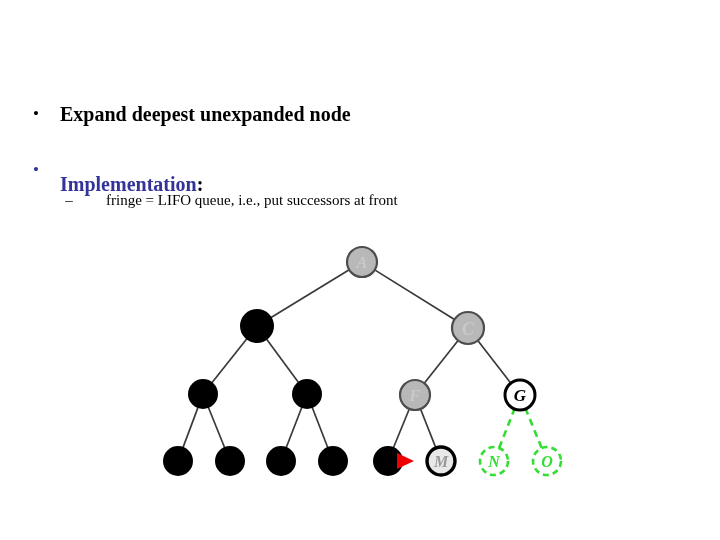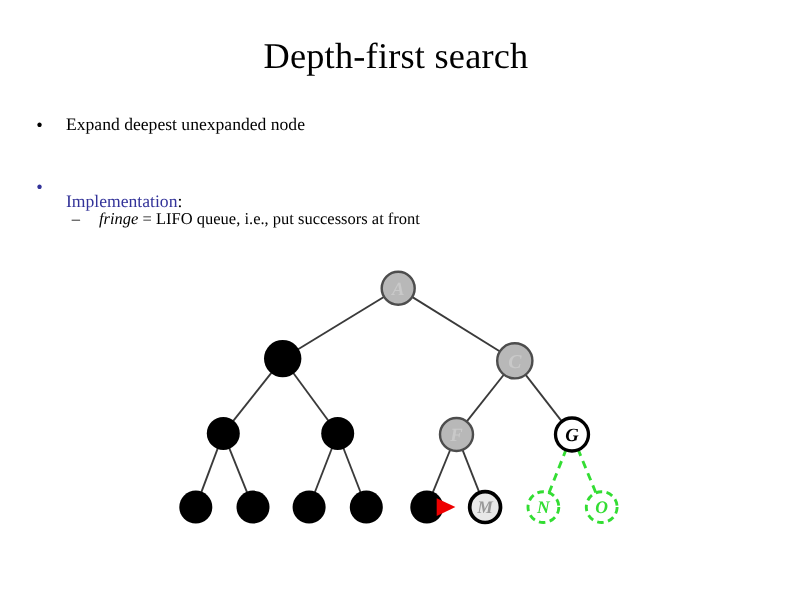--- a/index.html
+++ b/index.html
@@ -51,23 +51,23 @@
     top: 0;
     width: 16px;
     text-align: center;
     font-size: 17px;
     line-height: 22px;
   }
   .bullet .btext {
     position: absolute;
     left: 32px;
     top: 0;
-    font-size: 16px;
+    font-size: 20px;
     line-height: 22px;
-    font-weight: normal;
+    font-weight: bold;
   }
 
   #bullet-1 { left: 28px; top: 103px; }
   #bullet-1 .marker { color: #000000; }
   #bullet-1 .btext  { color: #000000; }
 
   #bullet-2 { left: 28px; top: 159px; }
   #bullet-2 .marker { color: #333399; }
   #bullet-2 .btext  { color: #333399; margin-top: 14px; }
   #bullet-2 .btext .punct { color: #000000; }
@@ -78,21 +78,21 @@
     font-size: 15px;
     width: 14px;
   }
   #bullet-3 .btext {
     left: 28px;
     font-size: 15px;
     font-weight: normal;
     color: #000000;
   }
   #bullet-3 .btext .ital {
-    font-style: italic;
+    margin-left: 16px;
   }
 
   
   #tree-figure {
     position: absolute;
     left: 140px;
     top: 230px;
     width: 450px;
     height: 265px;
   }
@@ -107,21 +107,20 @@
     font-weight: bold;
     text-anchor: middle;
     dominant-baseline: central;
   }
 </style>
 </head>
 <body>
 
 <div id="slide">
 
-  <div class="slide-title">Depth-first search</div>
 
   <div class="bullet" id="bullet-1">
     <span class="marker">•</span>
     <span class="btext">Expand deepest unexpanded node</span>
   </div>
 
   <div class="bullet" id="bullet-2">
     <span class="marker">•</span>
     <span class="btext"><span>Implementation</span><span class="punct">:</span></span>
   </div>

